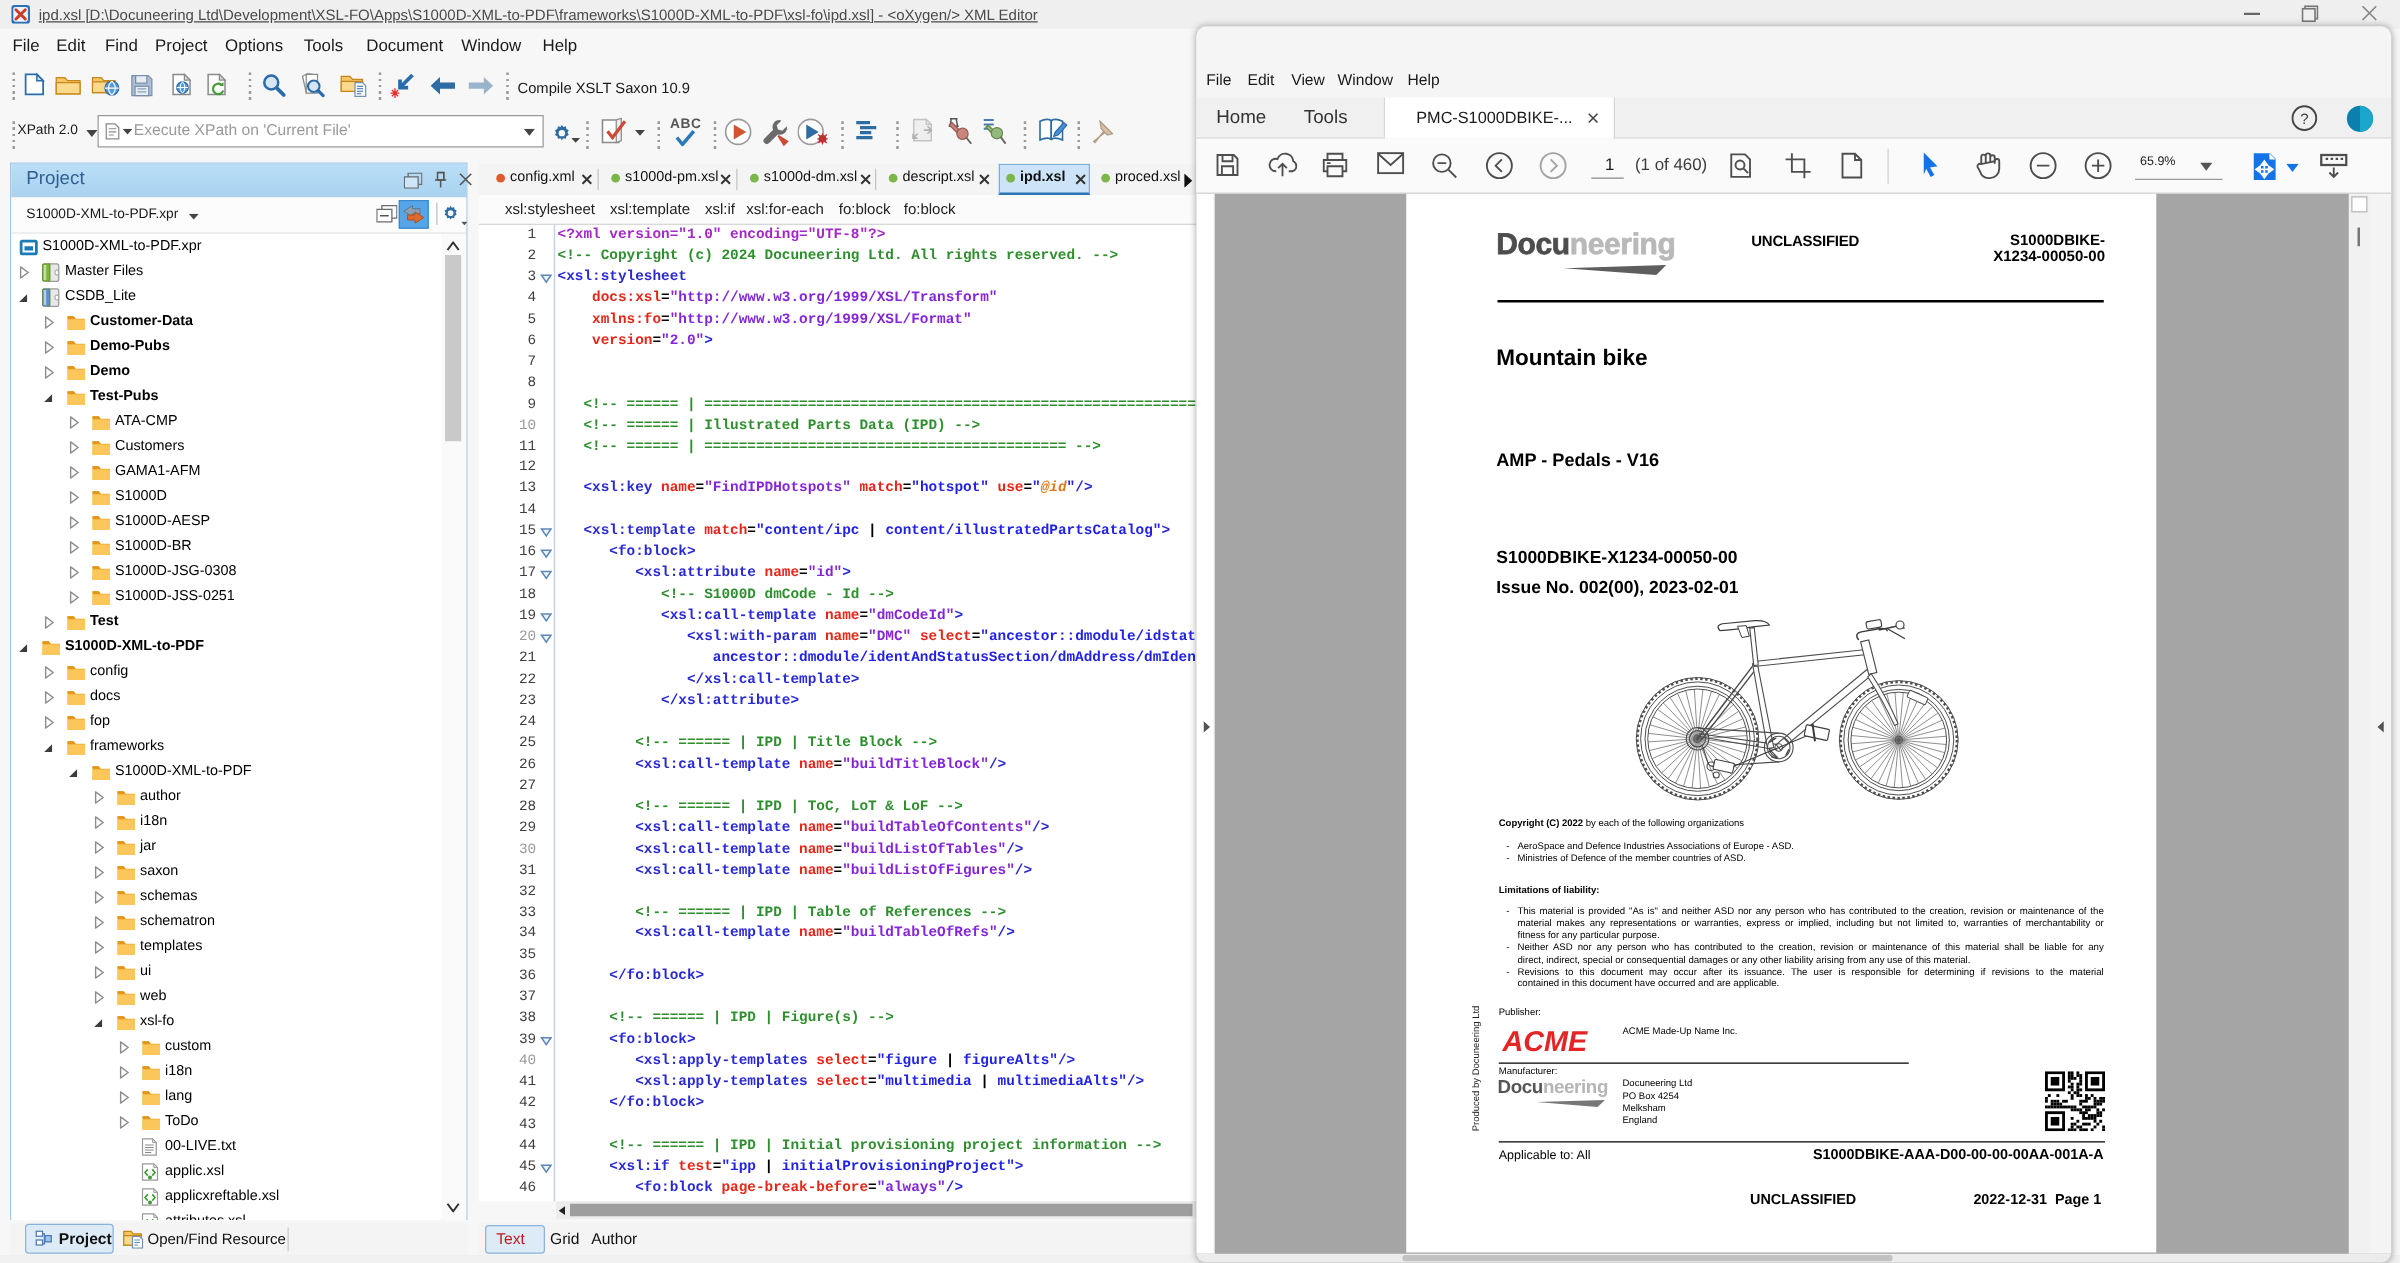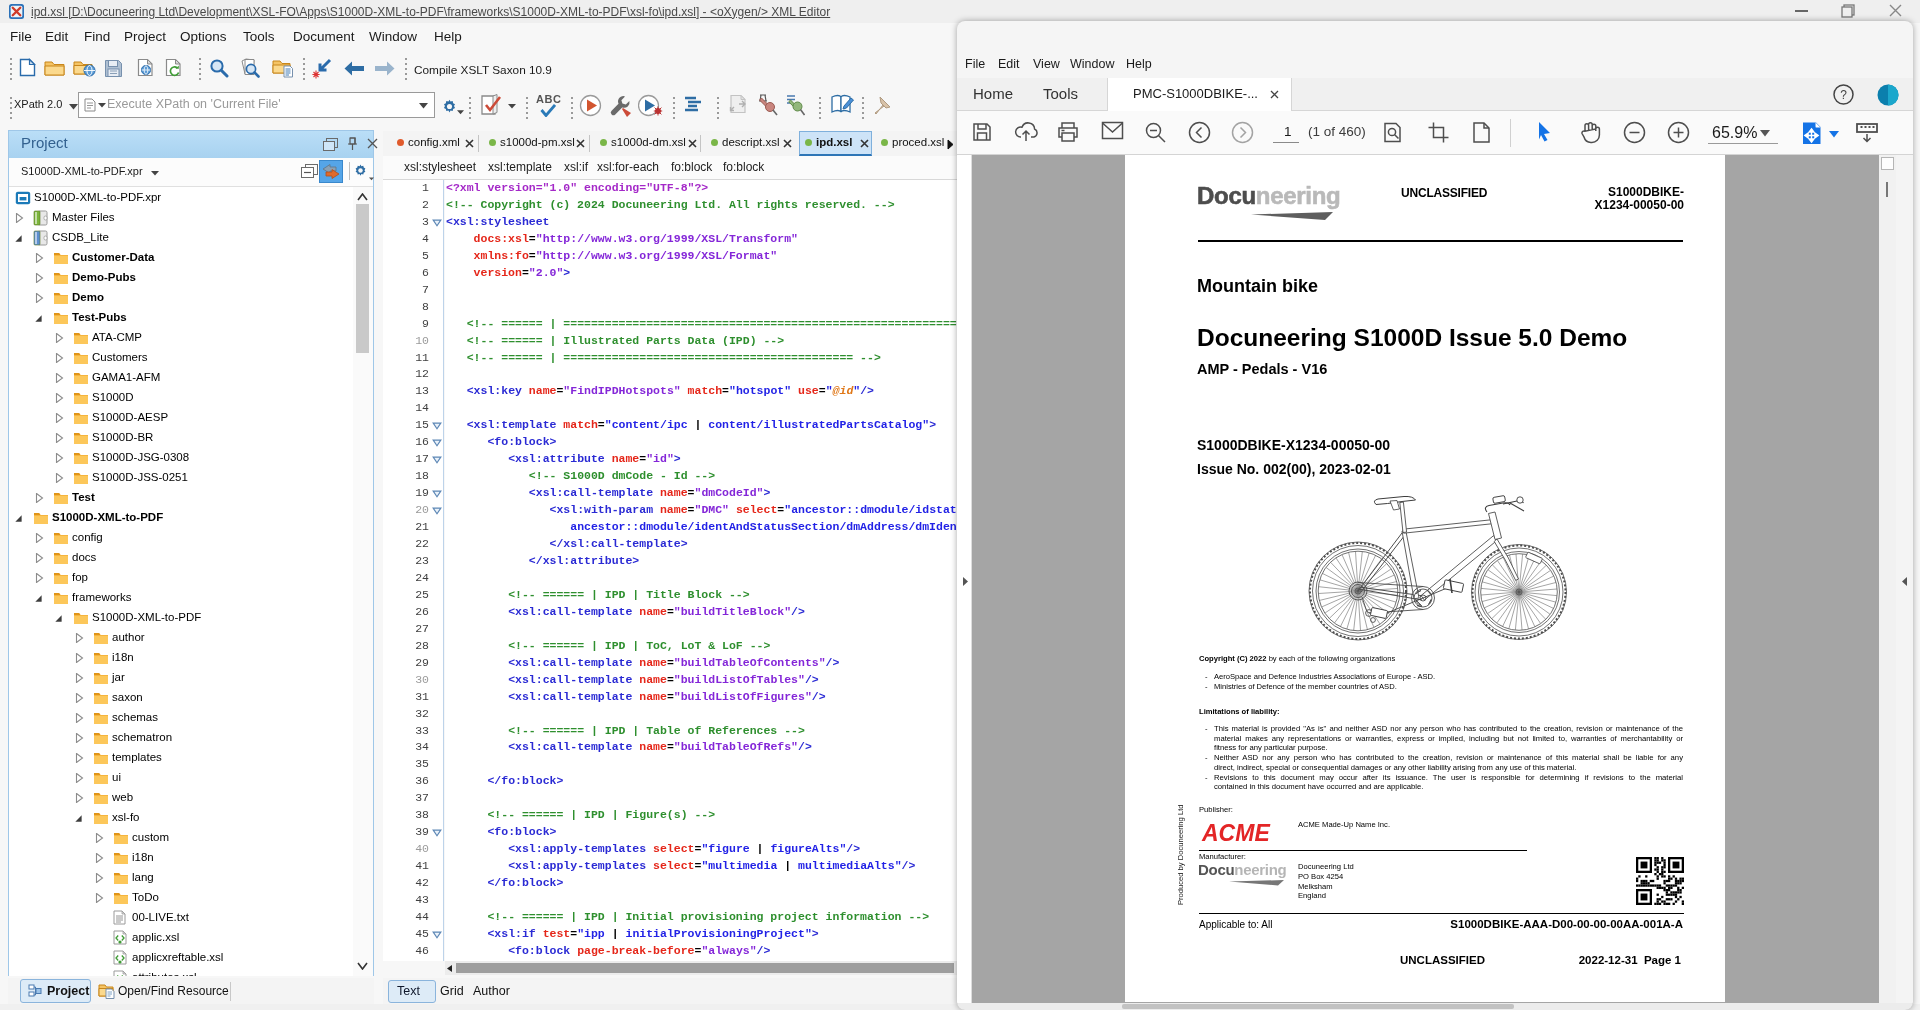--- a/index.html
+++ b/index.html
@@ -936,21 +936,21 @@
          <span class="tg">&lt;fo:block</span> <span class="at">page-break-before</span><span class="eq">=</span><span class="vl">"always"</span><span class="tg">/&gt;</span></div>
     </div>
   <div id="ehsb">
       <svg style="position:absolute;left:1px;top:3px" width="7" height="9" viewBox="0 0 7 9">
         <path d="M6 1 L1 4.5 L6 8 z" fill="#222"></path>
       </svg>
       <div class="thumb"></div>
     </div>
   <div id="etabs-bottom">
 <div class="abs" style="left:5px;top:2px;width:48px;height:23px;background:#ddebf7;border:1px solid #8ab4dc;border-radius:3px"></div>
-<div class="abs" style="left:14px;top:6px;font-size:12.5px;color:#0f172a">Text</div>
+<div class="abs" style="left:14px;top:6px;font-size:12.5px;color:#b91c1c">Text</div>
 <div class="abs" style="left:57px;top:6px;font-size:12.5px;color:#111">Grid</div>
 <div class="abs" style="left:90px;top:6px;font-size:12.5px;color:#111">Author</div>
 </div>
   <div id="ox-status"></div>
 </div>
 <div id="ac">
   <div id="ac-menu">
     <span style="left:8px">File</span>
       <span style="left:41px">Edit</span>
       <span style="left:76px">View</span>
@@ -1030,21 +1030,21 @@
           <path d="M5 10 V4.5 a1.8 1.8 0 0 1 3.6 0 V9 m0-5.5 a1.8 1.8 0 0 1 3.6 0 V9 m0-4 a1.8 1.8 0 0 1 3.6 0 V10 m0-2 a1.8 1.8 0 0 1 3.6 0 V14 a7.5 7.5 0 0 1 -7.5 7.5 h-1 A7.5 7.5 0 0 1 4 16 L2 12.5 a2 2 0 0 1 3-2.2 z" stroke="#4e4e4e" stroke-width="1.5" fill="none"></path>
         </svg></div>
 <div class="abs" style="left:666px;top:10px;width:24px;height:24px"><svg width="23" height="23" viewBox="0 0 23 23">
           <circle cx="11.5" cy="11.5" r="10" stroke="#4e4e4e" stroke-width="1.5" fill="none"></circle>
           <path d="M6.5 11.5 h10" stroke="#4e4e4e" stroke-width="1.5"></path>
         </svg></div>
 <div class="abs" style="left:710px;top:10px;width:24px;height:24px"><svg width="23" height="23" viewBox="0 0 23 23">
           <circle cx="11.5" cy="11.5" r="10" stroke="#4e4e4e" stroke-width="1.5" fill="none"></circle>
           <path d="M6.5 11.5 h10 M11.5 6.5 v10" stroke="#4e4e4e" stroke-width="1.5"></path>
         </svg></div>
-<div class="abs" style="left:755px;top:13px;font-size:16px;color:#1a1a1a">65.9%</div>
+<div class="abs" style="left:755px;top:13px;font-size:10px;color:#1a1a1a">65.9%</div>
 <div class="abs" style="left:751px;top:32px;width:70px;height:1px;background:#9a9a9a"></div>
 <svg class="abs" style="left:803px;top:19px" width="10" height="7" viewBox="0 0 10 7">
         <path d="M0 0 h10 l-5 6.5 z" fill="#555"></path>
       </svg>
 <div class="abs" style="left:842px;top:10px;width:24px;height:24px"><svg width="25" height="25" viewBox="0 0 25 25">
           <path d="M4 1.5 h13 l4.5 4.5 v17 H4 z" fill="#1473e6"></path>
           <path d="M16.5 1.5 l5 5 h-5 z" fill="#fff"></path>
           <path d="M17 6.5 l-4.5-4.5 v4.5 z" fill="#1473e6"></path>
           <g stroke="#fff" stroke-width="1.6" fill="#fff">
             <path d="M12.5 8 l2.2 3 h-4.4 z M12.5 21 l2.2-3 h-4.4 z M6 14.5 l3-2.2 v4.4 z M19 14.5 l-3-2.2 v4.4 z"></path>
@@ -1064,21 +1064,20 @@
   <div id="page">
 
 <div class="t" style="left:72px;top:27px;font-size:24px;font-weight:bold;letter-spacing:-0.3px;color:#4d4d4d;-webkit-text-stroke:0.6px currentColor">Docu<span style="color:#b9b9b9;-webkit-text-stroke:0.6px currentColor">neering</span></div>
 <svg class="abs" style="left:126px;top:57px" width="82" height="9" viewBox="0 0 82 9">
         <path d="M0 2.5 L82 0 L74 8 z" fill="#5e5e5e"></path>
       </svg>
 <div class="t" style="left:276px;top:31px;font-size:12px;letter-spacing:-0.2px;font-weight:bold">UNCLASSIFIED</div>
 <div class="t" style="right:41px;top:31px;font-size:12px;font-weight:bold;text-align:right;line-height:13px">S1000DBIKE-<br>X1234-00050-00</div>
 <div class="abs" style="left:73px;top:85px;width:485px;height:1.6px;background:#000"></div>
 <div class="t" style="left:72px;top:121px;font-size:18px;font-weight:bold">Mountain bike</div>
-<div class="t" style="left:72px;top:169px;font-size:24.5px;font-weight:bold">Docuneering S1000D Issue 5.0 Demo</div>
 <div class="t" style="left:72px;top:206px;font-size:14.5px;font-weight:bold">AMP - Pedals - V16</div>
 <div class="t" style="left:72px;top:282px;font-size:14px;font-weight:bold">S1000DBIKE-X1234-00050-00</div>
 <div class="t" style="left:72px;top:306px;font-size:14px;font-weight:bold">Issue No. 002(00), 2023-02-01</div>
 <svg class="abs" style="left:182px;top:334px" width="276" height="156" viewBox="0 0 276 156">
 <g fill="none" stroke="#4d4d4d" stroke-width="0.8">
 <circle cx="51" cy="102" r="49"></circle>
 <circle cx="51" cy="102" r="48" stroke-dasharray="2,2" stroke-width="2"></circle>
 <circle cx="51" cy="102" r="45.5"></circle>
 <circle cx="51" cy="102" r="42"></circle>
 <circle cx="51" cy="102" r="39.8"></circle>

